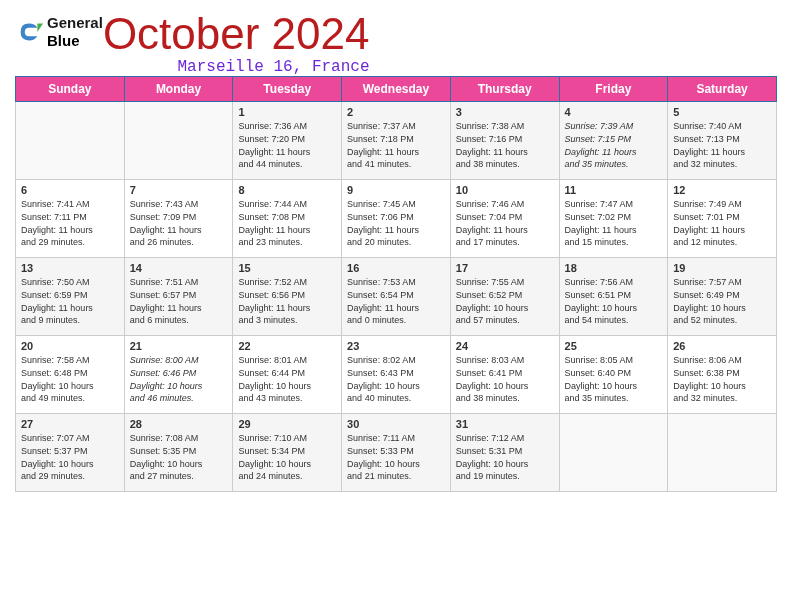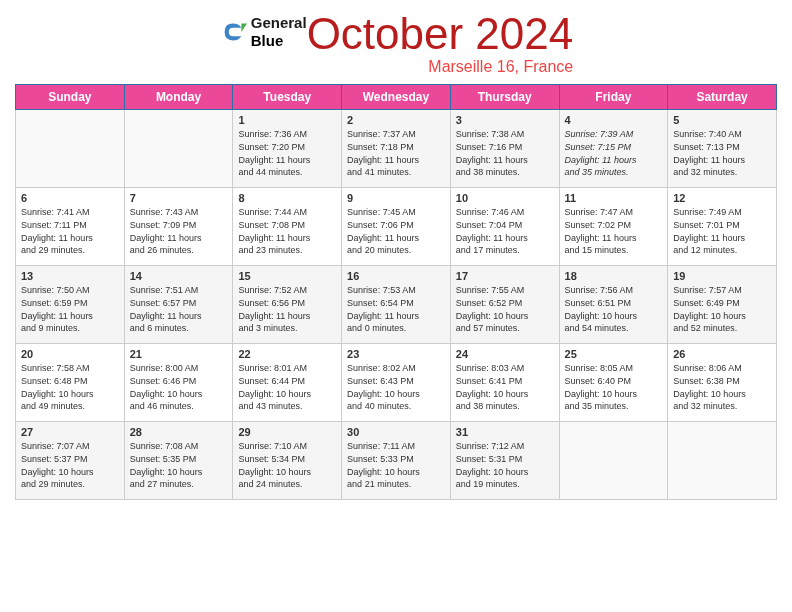--- a/index.html
+++ b/index.html
@@ -11,23 +11,22 @@
       overflow: hidden;
     }
     .page {
       width: 792px;
       min-height: 612px;
       background: #fff;
       padding: 10px 15px 10px 15px;
     }
     .header-row {
       display: flex;
-      justify-content: center;
+      justify-content: flex-start;
       align-items: flex-start;
-      margin-bottom: 8px;
     }
     .logo-area {
       display: flex;
       align-items: center;
       gap: 4px;
       padding-top: 4px;
     }
     .logo-icon {
       width: 28px;
       height: 28px;
@@ -36,22 +35,23 @@
       text-align: right;
     }
     .month-title {
       font-size: 44px;
       font-weight: 400;
       color: #b91c1c;
       line-height: 1.1;
     }
     .subtitle {
       font-size: 16px;
-      color: #ef4444;
+      color: #6d28d9;
       font-weight: normal;
+      font-family: Liberation Mono, monospace;
     }
     table {
       width: 100%;
       border-collapse: collapse;
       table-layout: fixed;
     }
     thead th {
       background-color: #ec4899;
       color: #fff;
       font-size: 12px;
@@ -274,21 +274,21 @@
         <tr>
           <td>
             <span class="day-number">20</span>
             <div class="day-info" style="white-space: pre-line;">Sunrise: 7:58 AM
 Sunset: 6:48 PM
 Daylight: 10 hours
 and 49 minutes.</div>
           </td>
           <td>
             <span class="day-number">21</span>
-            <div class="day-info" style="white-space: pre-line;">Sunrise: 8:00 AM
+            <div class="day-info" style="white-space: pre-line; font-style: italic;">Sunrise: 8:00 AM
 Sunset: 6:46 PM
 Daylight: 10 hours
 and 46 minutes.</div>
           </td>
           <td>
             <span class="day-number">22</span>
             <div class="day-info" style="white-space: pre-line;">Sunrise: 8:01 AM
 Sunset: 6:44 PM
 Daylight: 10 hours
 and 43 minutes.</div>

